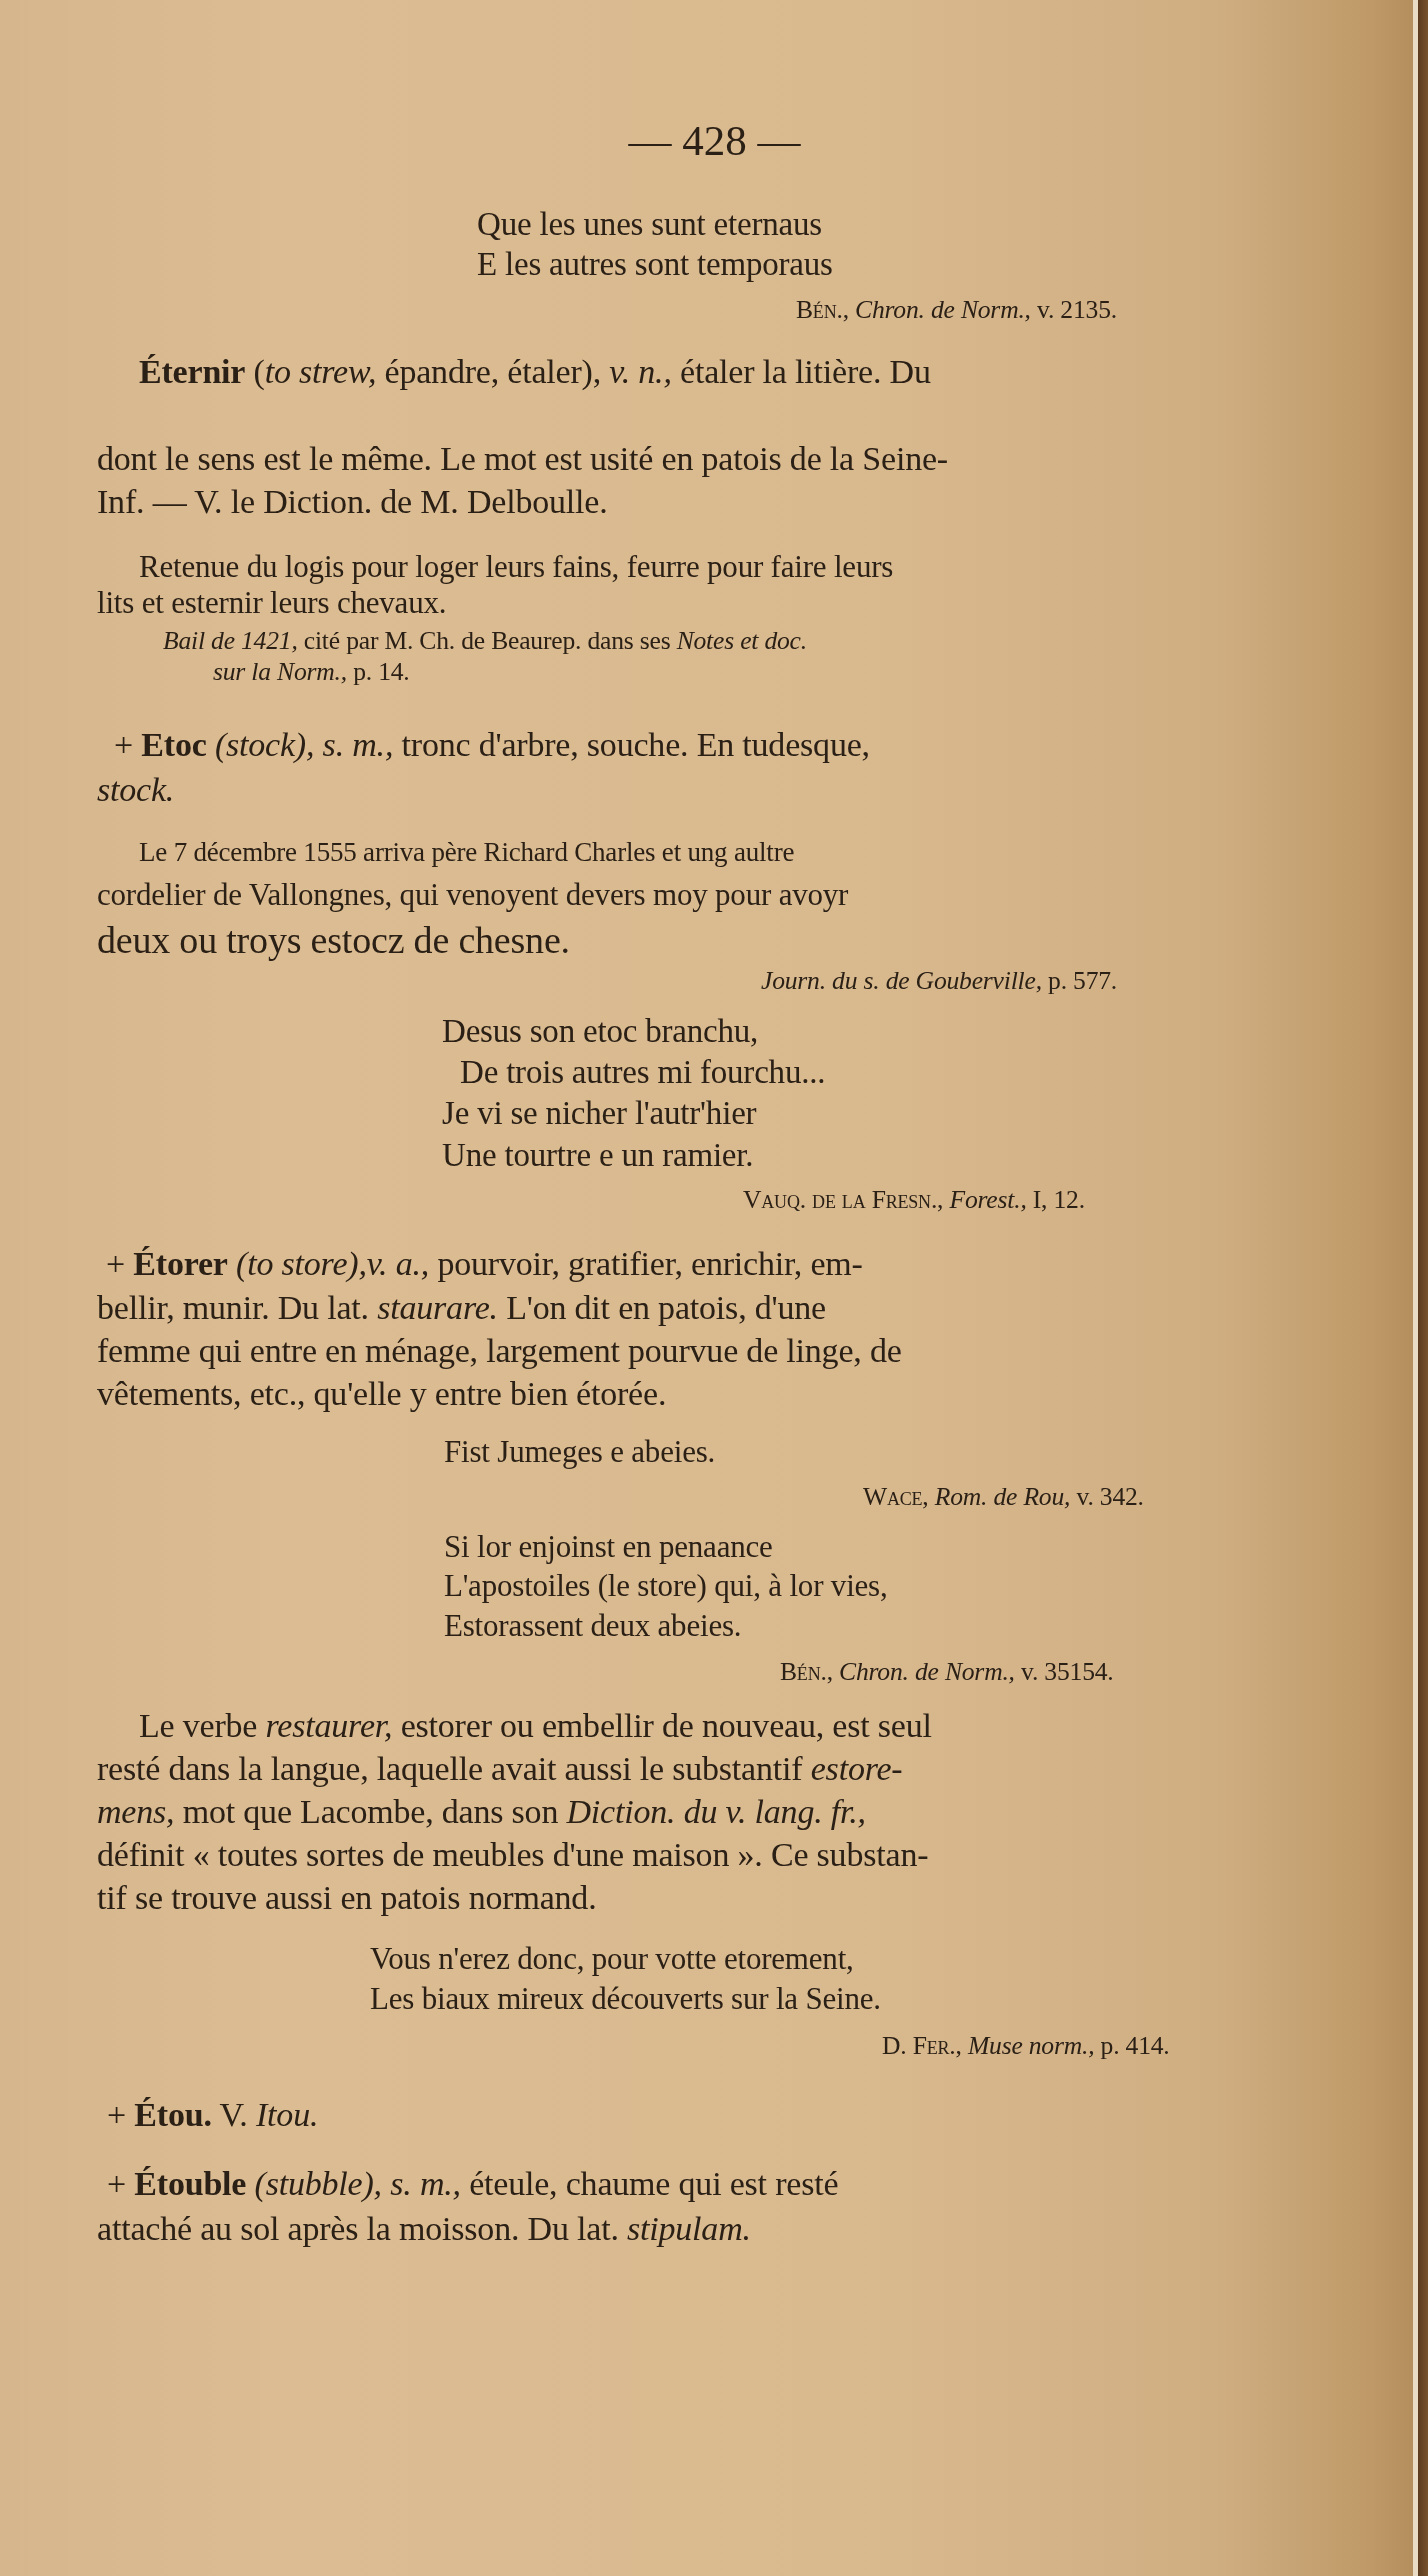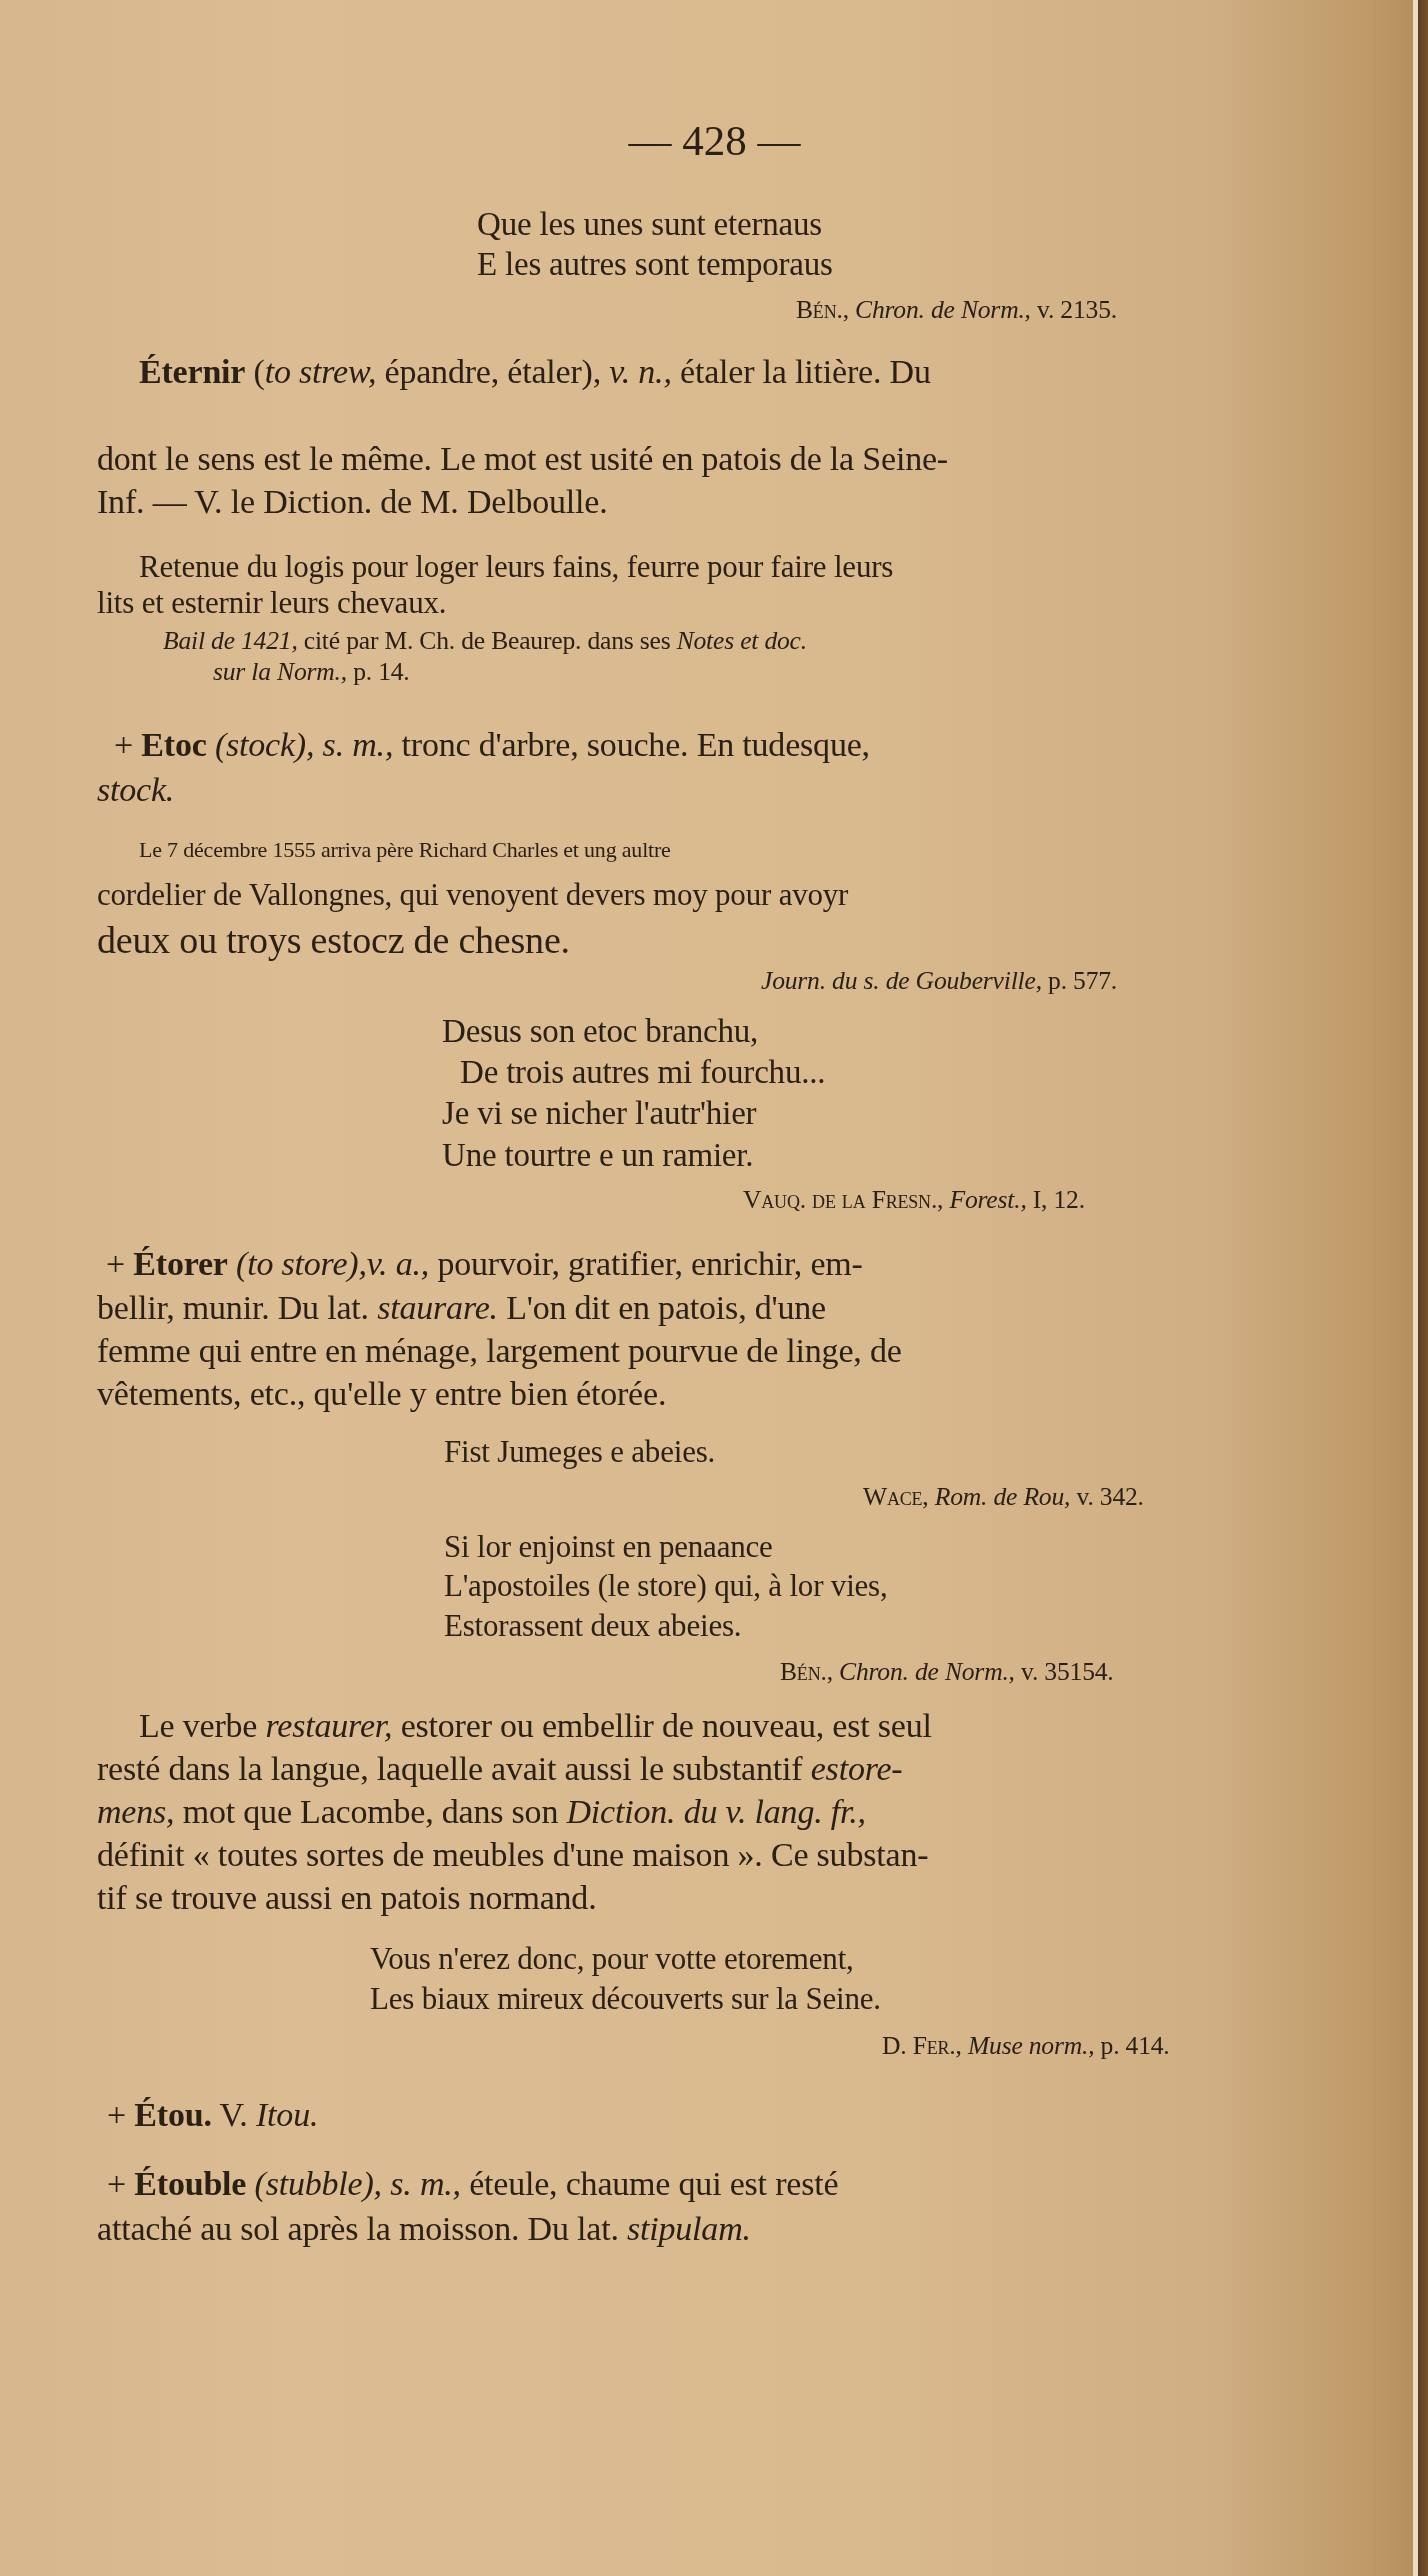--- a/index.html
+++ b/index.html
@@ -58,21 +58,21 @@
   </div>
 
   <div class="t" style="left:114px;top:726px;">
     <span class="cross">+</span><span class="b">Etoc</span>
     <span class="i">(stock),</span>
     <span class="i">s. m.,</span>
     <span>tronc d'arbre, souche. En tudesque,</span>
   </div>
   <div class="t i" style="left:97px;top:771px;">stock.</div>
 
-  <div class="t" style="left:139px;top:837px;font-size:22px;">Le 7 décembre 1555 arriva père Richard Charles et ung aultre</div>
+  <div class="t" style="left:139px;top:837px;font-size:27px;">Le 7 décembre 1555 arriva père Richard Charles et ung aultre</div>
   <div class="t" style="left:97px;top:877px;font-size:31px;">cordelier de Vallongnes, qui venoyent devers moy pour avoyr</div>
   <div class="t" style="left:97px;top:918px;font-size:38px;">deux ou troys estocz de chesne.</div>
   <div class="t cite" style="left:761px;top:966px;">
     <span class="i">Journ. du s. de Gouberville,</span><span> p. 577.</span>
   </div>
 
   <div class="t verse" style="left:442px;top:1013px;">Desus son etoc branchu,</div>
   <div class="t verse" style="left:460px;top:1054px;">De trois autres mi fourchu...</div>
   <div class="t verse" style="left:442px;top:1095px;">Je vi se nicher l'autr'hier</div>
   <div class="t verse" style="left:442px;top:1137px;">Une tourtre e un ramier.</div>

